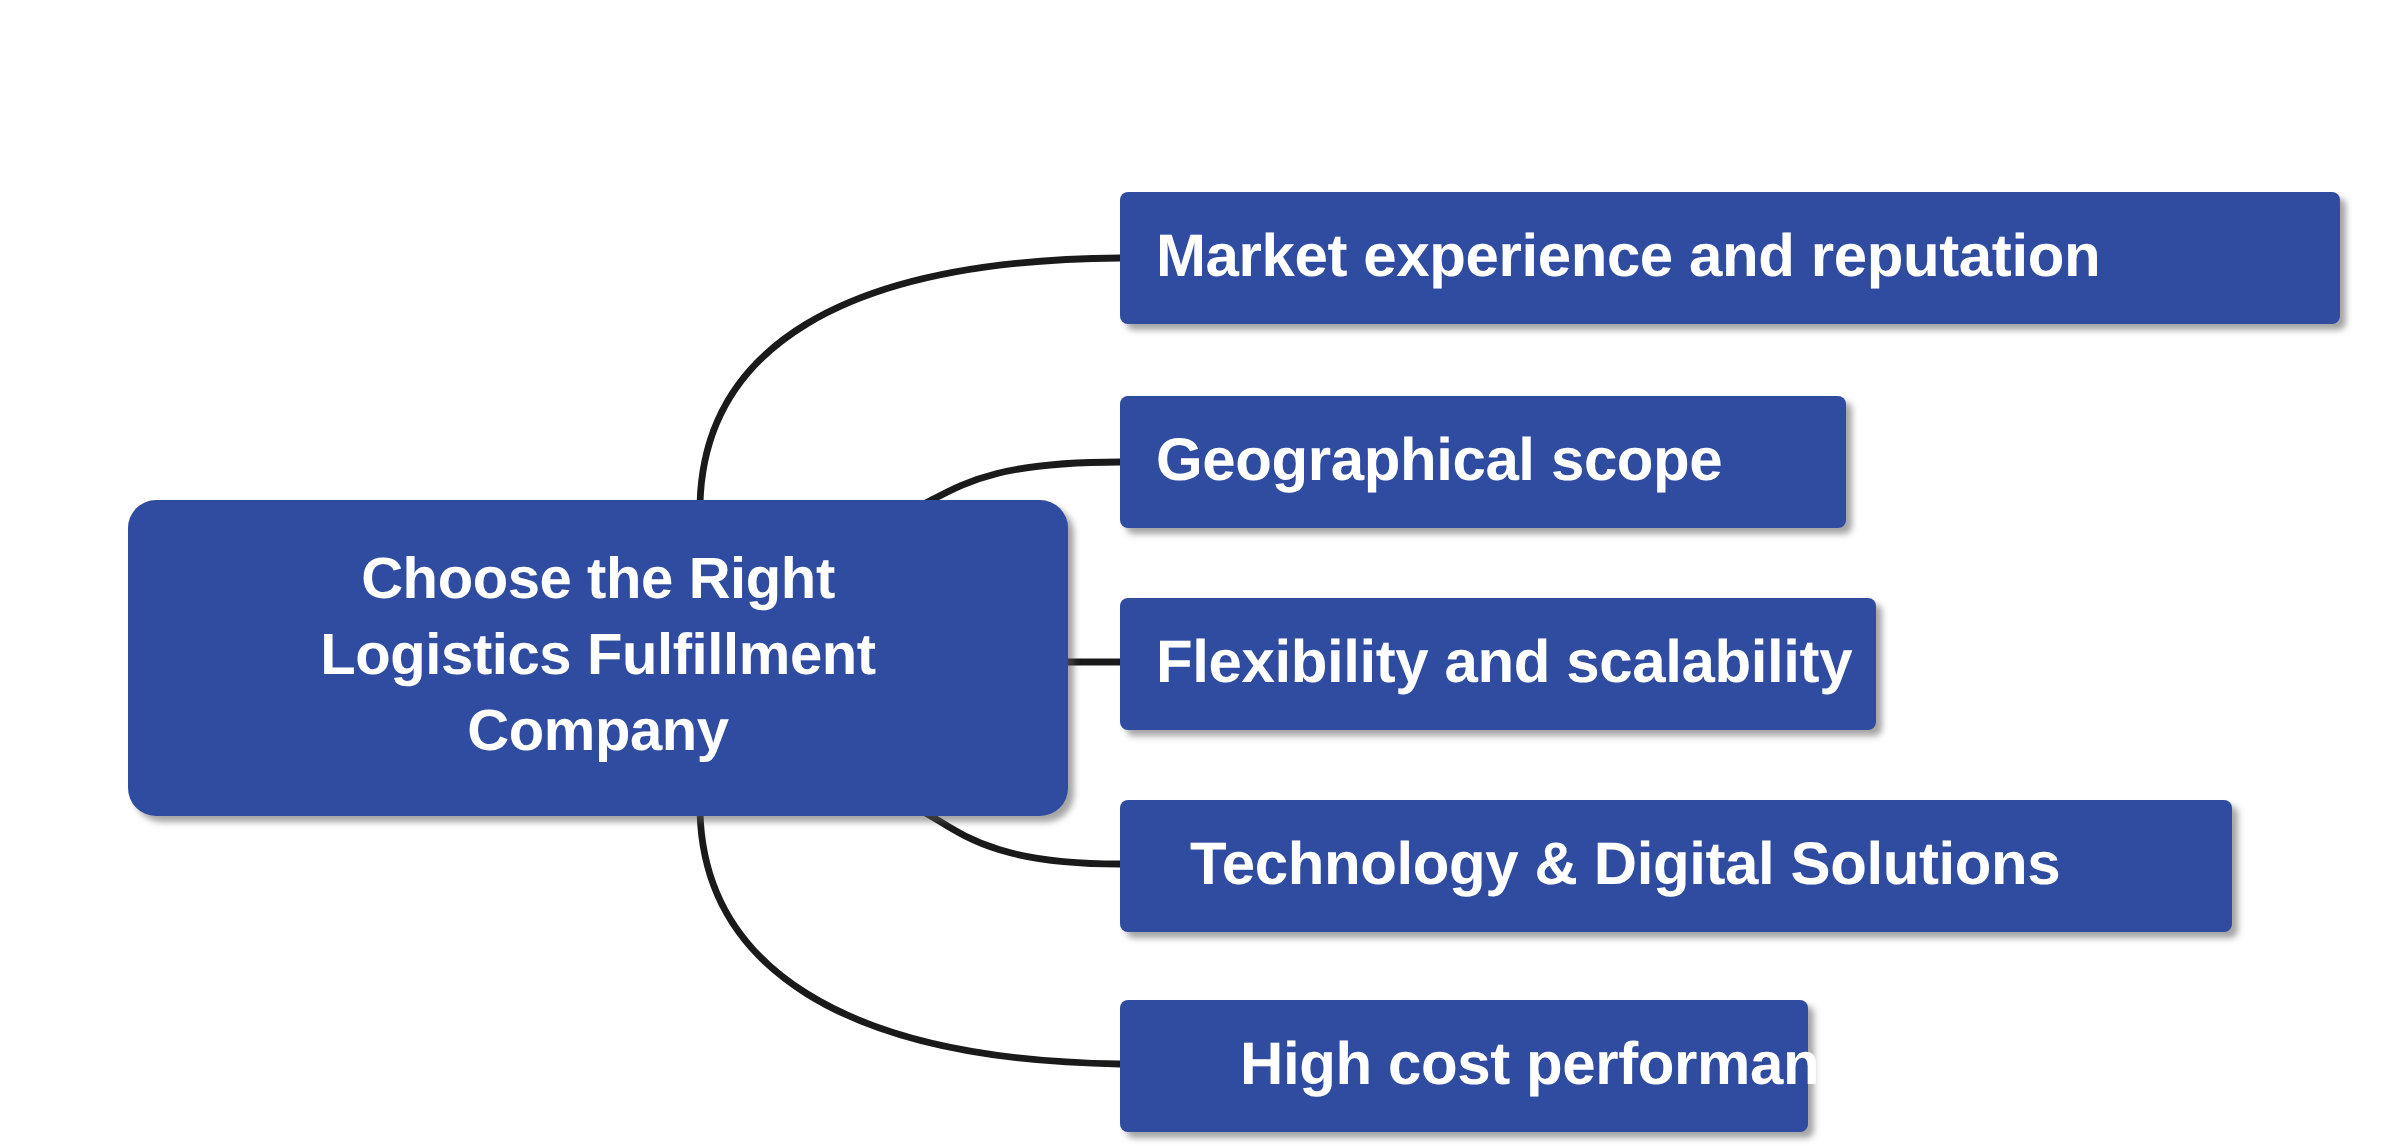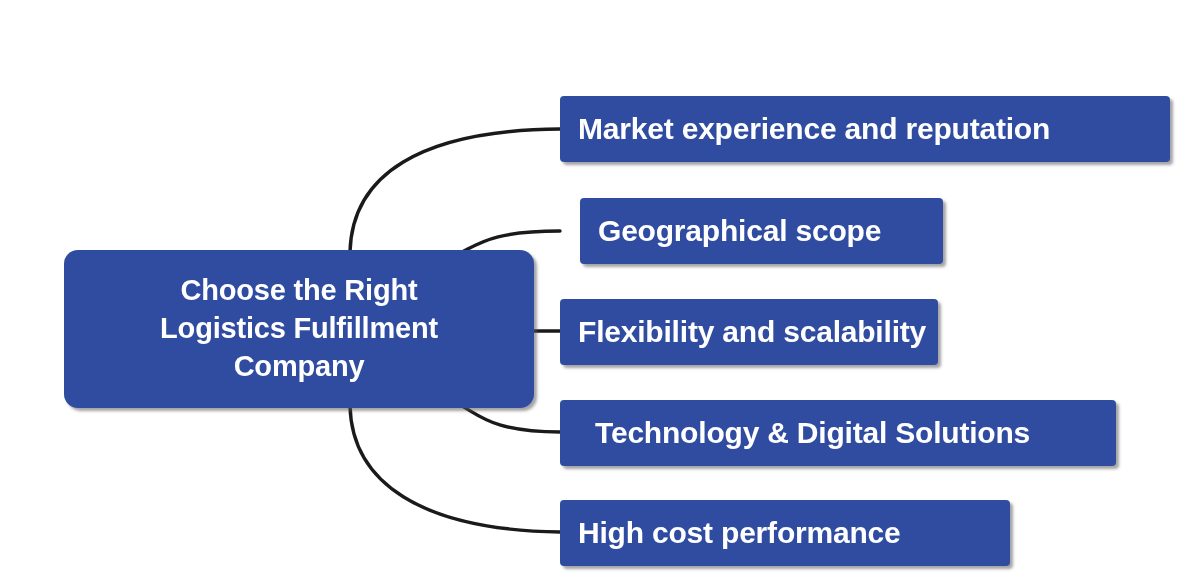--- a/index.html
+++ b/index.html
@@ -87,29 +87,29 @@
   <div class="node" id="root-node">
     <span class="node-label">Choose the Right
 Logistics Fulfillment
 Company</span>
   </div>
 
   <div class="node branch-node" style="left:560px; top:96px; width:610px;">
     <span class="node-label">Market experience and reputation</span>
   </div>
 
-  <div class="node branch-node" style="left:580px; top:198px; width:363px;">
+  <div class="node branch-node" style="left:560px; top:198px; width:363px;">
     <span class="node-label">Geographical scope</span>
   </div>
 
   <div class="node branch-node" style="left:560px; top:299px; width:378px;">
     <span class="node-label">Flexibility and scalability</span>
   </div>
 
   <div class="node branch-node" style="left:560px; top:400px; width:556px;padding-left:17px;">
     <span class="node-label">Technology &amp; Digital Solutions</span>
   </div>
 
-  <div class="node branch-node" style="left:560px; top:500px; width:450px;">
+  <div class="node branch-node" style="left:560px; top:500px; width:344px;padding-left:42px;">
     <span class="node-label">High cost performance</span>
   </div>
 
 </div>
 
 </body></html>

